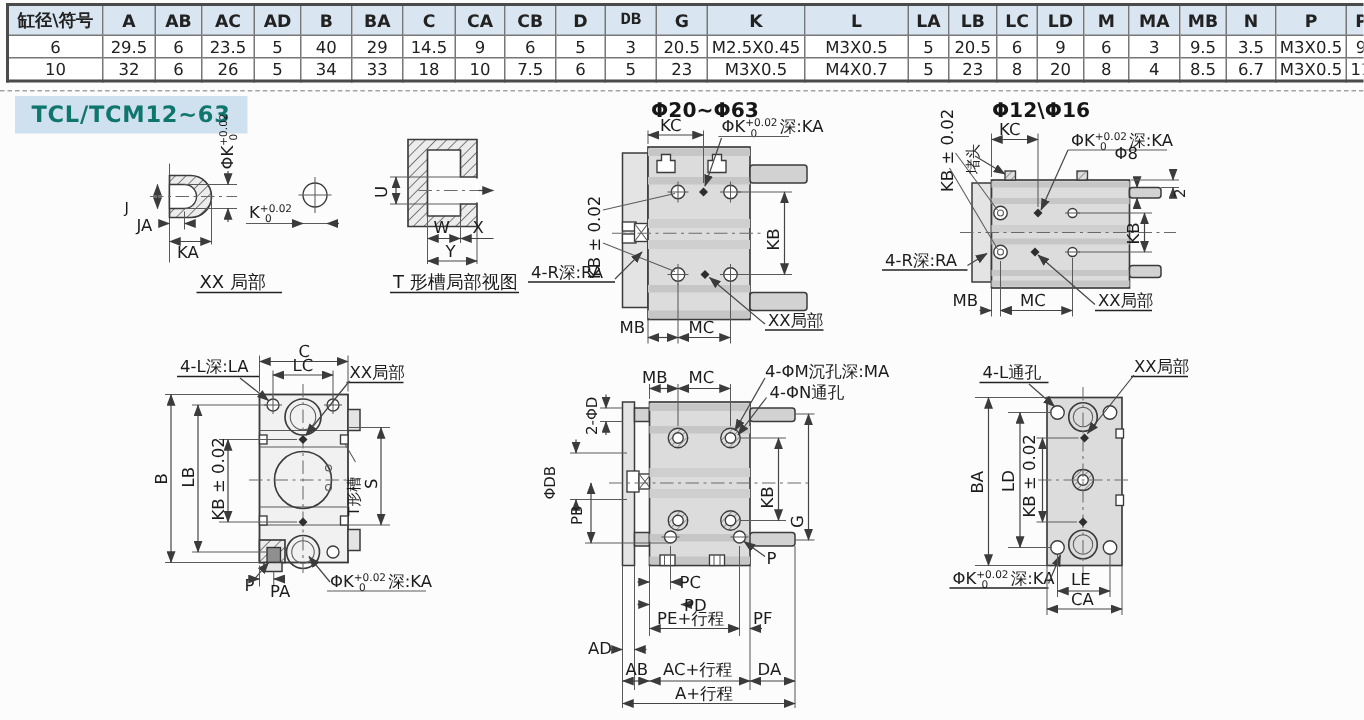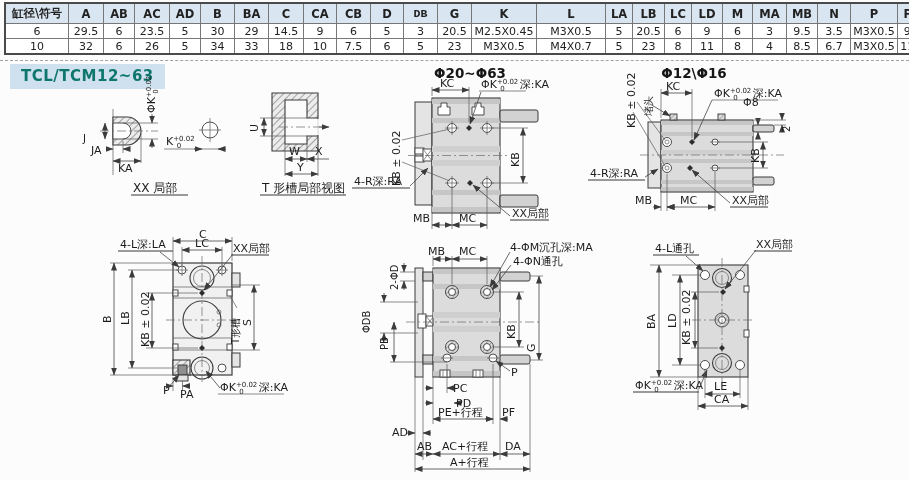--- a/index.html
+++ b/index.html
@@ -89,21 +89,21 @@
           <th style="width: 29px;">PD</th>
         </tr>
       </thead>
     <tbody id="tbody">
         <tr>
           <td>6</td>
           <td>29.5</td>
           <td>6</td>
           <td>23.5</td>
           <td>5</td>
-          <td>30</td>
+          <td>40</td>
           <td>29</td>
           <td>14.5</td>
           <td>9</td>
           <td>6</td>
           <td>5</td>
           <td>3</td>
           <td>20.5</td>
           <td>M2.5X0.45</td>
           <td>M3X0.5</td>
           <td>5</td>
@@ -129,21 +129,21 @@
           <td>10</td>
           <td>7.5</td>
           <td>6</td>
           <td>5</td>
           <td>23</td>
           <td>M3X0.5</td>
           <td>M4X0.7</td>
           <td>5</td>
           <td>23</td>
           <td>8</td>
-          <td>11</td>
+          <td>20</td>
           <td>8</td>
           <td>4</td>
           <td>8.5</td>
           <td>6.7</td>
           <td>M3X0.5</td>
           <td>11.5</td>
         </tr>
       </tbody>
   </table>
 

